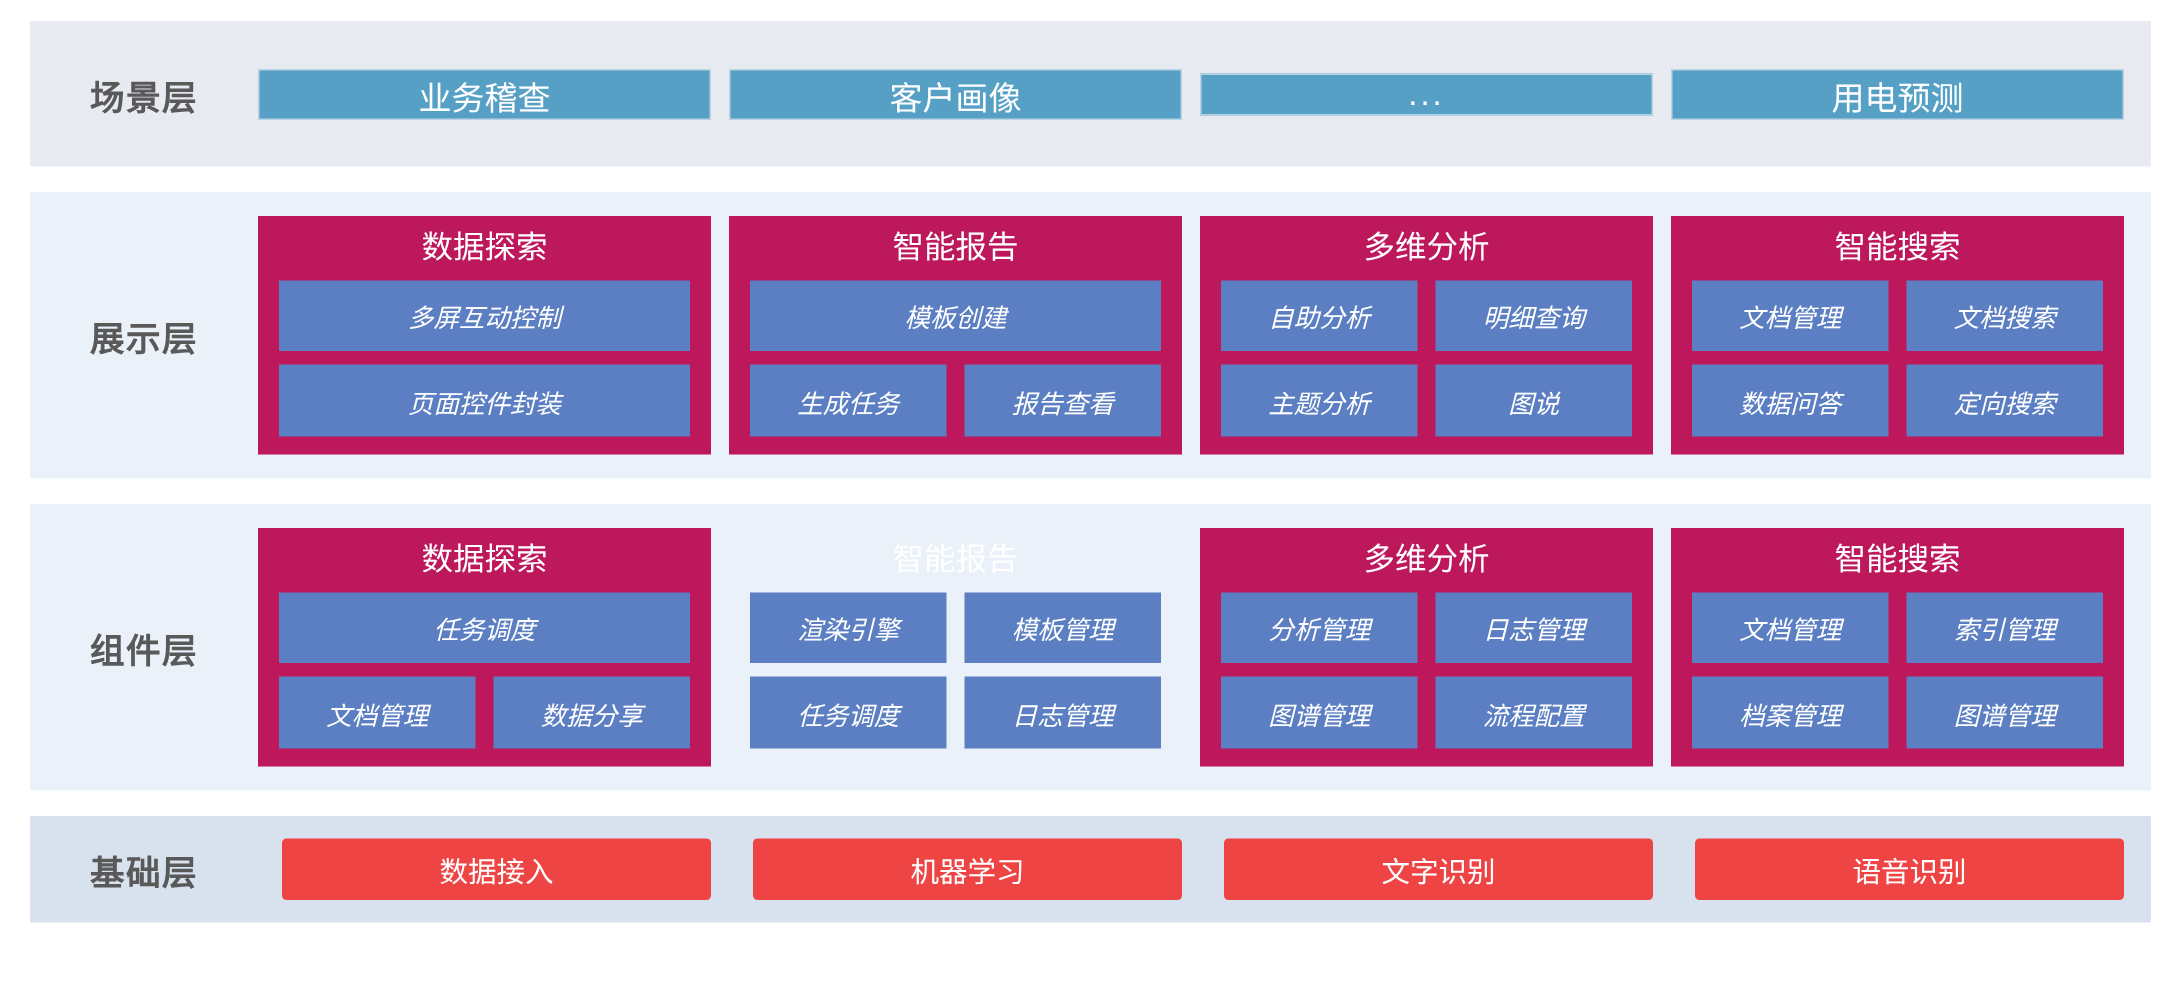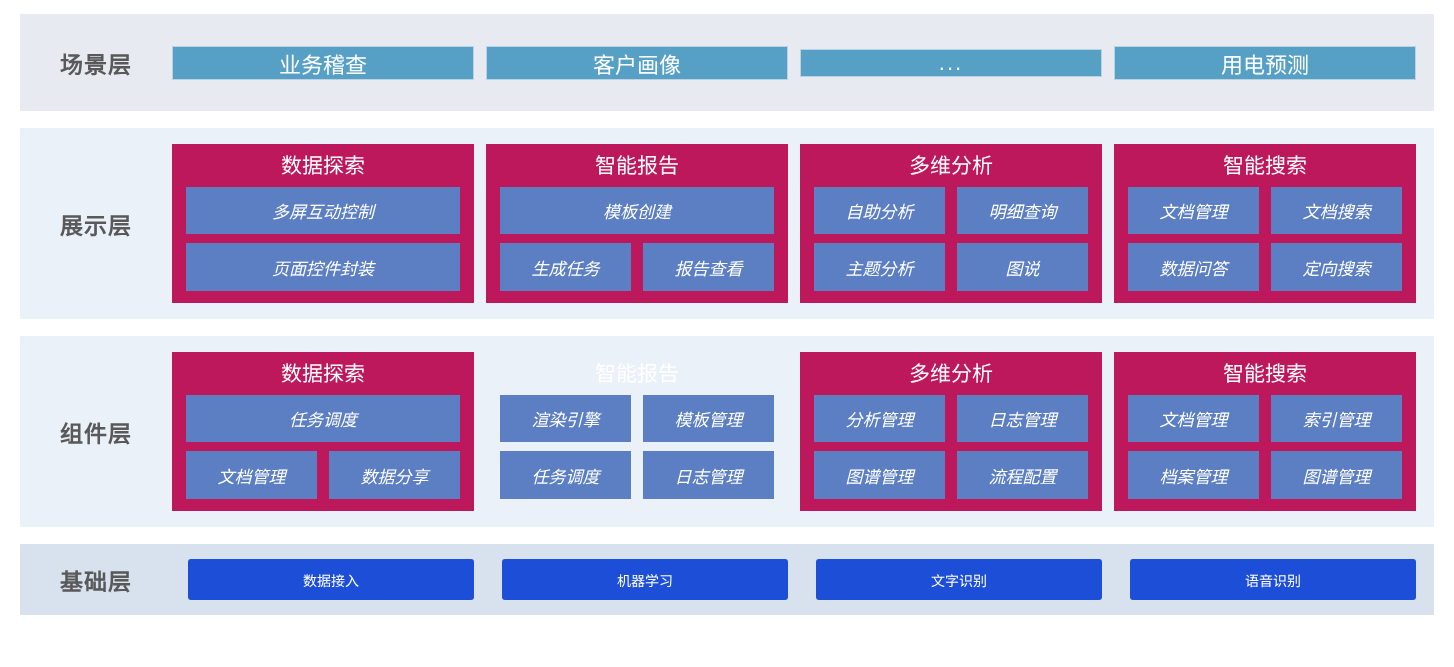--- a/index.html
+++ b/index.html
@@ -123,27 +123,27 @@
   }
 
   
   .layer-foundation {
     background: #d7e2ee;
     height: 71px;
   }
   .layer-foundation .layer-cards { padding: 15px 18px 15px 0; }
   .foundation-card {
     flex: 1 1 0;
-    background: #1d4ed8;
+    background: #ef4444;
     border-radius: 3px;
     display: flex;
     align-items: center;
     justify-content: center;
     color: #ffffff;
-    font-size: 14px;
+    font-size: 19px;
     box-sizing: border-box;
     margin-left: 16px;
   }
 </style>
 </head>
 <body>
 
 <div class="diagram">
 
   <div class="layer layer-scene">

